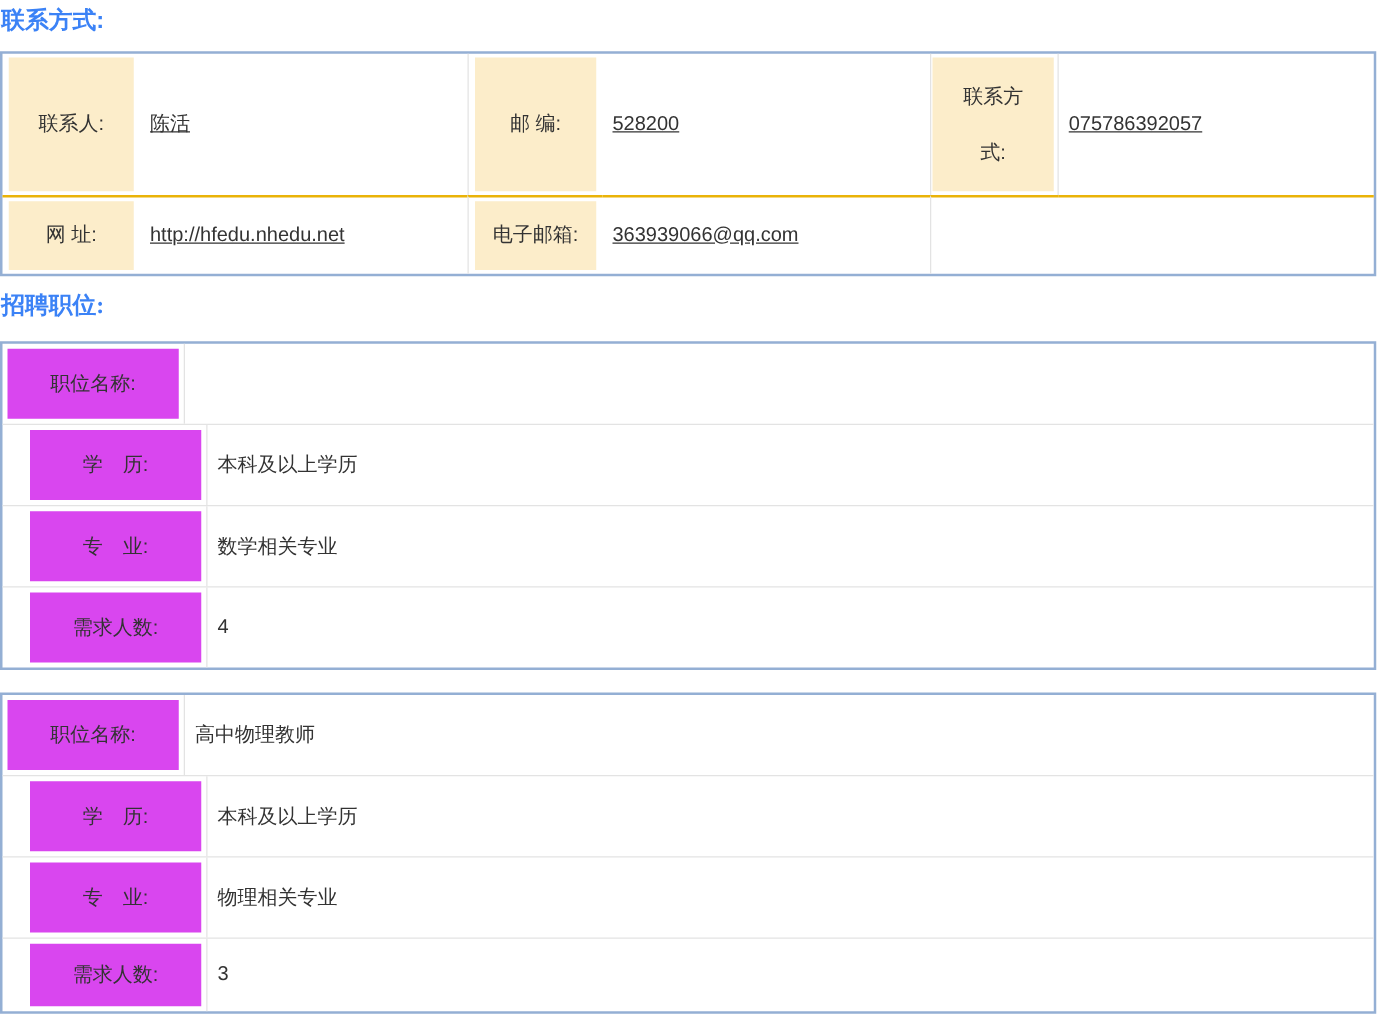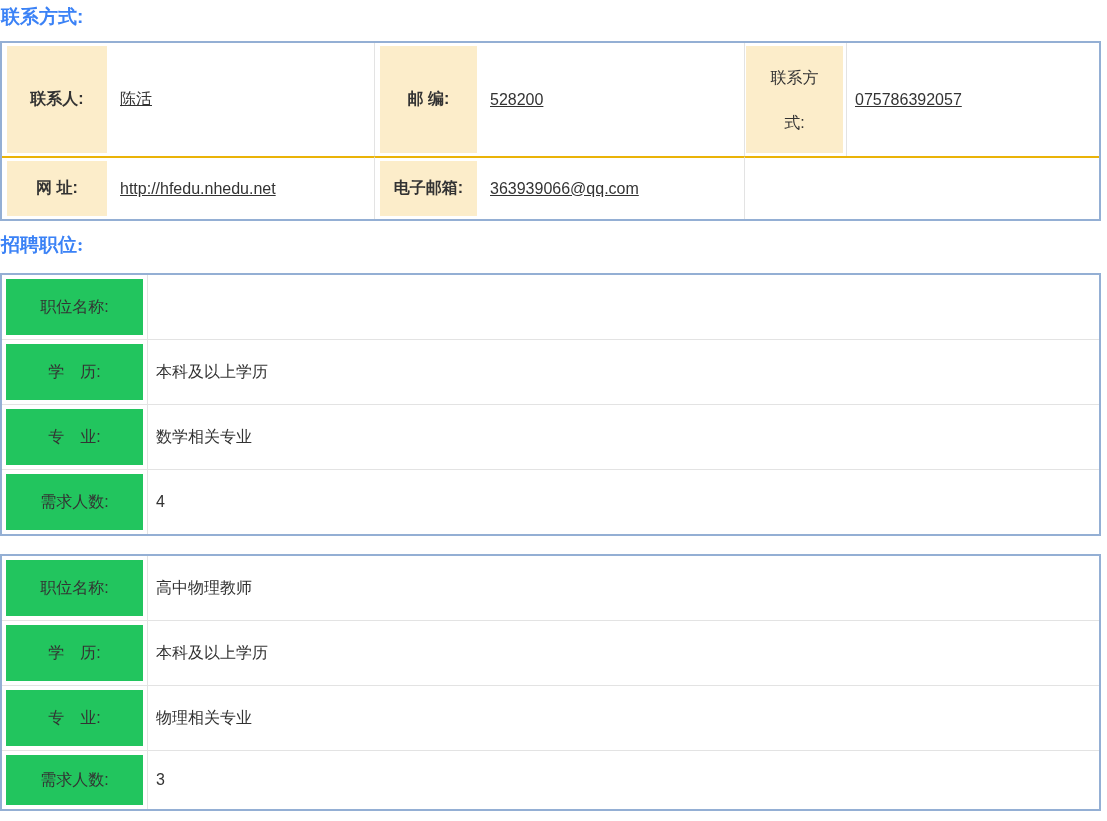--- a/index.html
+++ b/index.html
@@ -34,21 +34,21 @@
     border: 2px solid #94afd4;
     background: #ffffff;
     display: grid;
     grid-template-columns: 110px 262px 108px 262px 103px 1fr;
     grid-template-rows: 113px 63px;
     font-size: 16px;
   }
   .cell { box-sizing: border-box; min-width: 0; }
   .b-left { border-left: 1px solid #e3e3e3; }
   .b-top  { border-top: 2px solid #eab308; }
-  .label-cell { display: flex; font-weight: bold; }
+  .label-cell { display: flex; }
   .label-cell .lbl {
     flex: 1;
     margin: 3px 5px;
     background: #fcedca;
     display: flex;
     align-items: center;
     justify-content: center;
     text-align: center;
   }
   .value-cell {
@@ -74,32 +74,32 @@
   .jtable {
     width: 1101px;
     box-sizing: border-box;
     border: 2px solid #94afd4;
     background: #ffffff;
     margin-top: 16px;
     font-size: 16px;
   }
   .jtable.second { margin-top: 18px; }
   .jrow { display: flex; height: 64px; }
-  .jrow + .jrow { border-top: 1px solid #e3e3e3; }
+  .jrow + .jrow { border-top: 1px solid #e3e3e3; padding-left: 18px; }
   .jtable.second .jrow:last-child { height: 58px; }
   .jlabel {
     width: 146px;
     box-sizing: border-box;
     border-right: 1px solid #e3e3e3;
     display: flex;
   }
   .jlabel .lbl {
     flex: 1;
     margin: 4px;
-    background: #22c55e;
+    background: #d946ef;
     display: flex;
     align-items: center;
     justify-content: center;
     text-align: center;
   }
   .jvalue {
     flex: 1;
     display: flex;
     align-items: center;
     padding-left: 8px;

